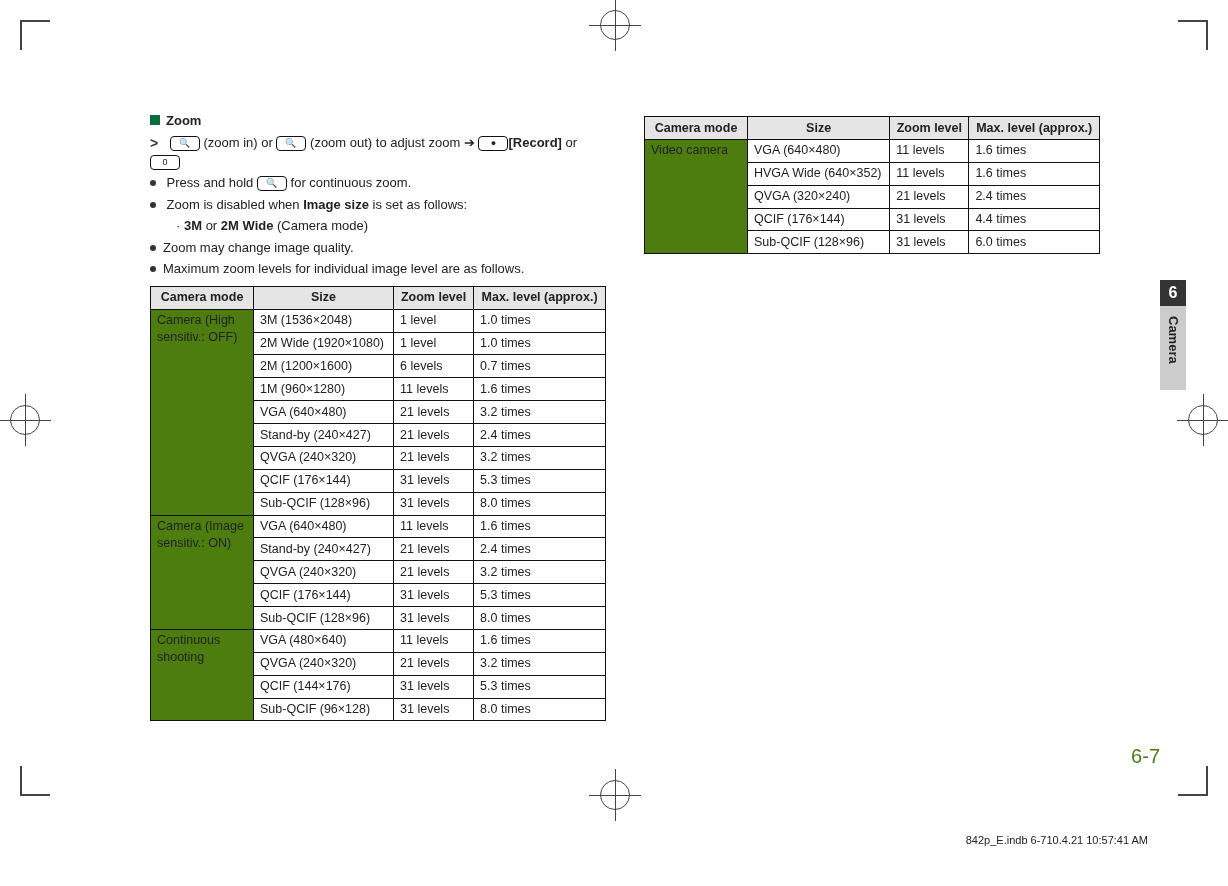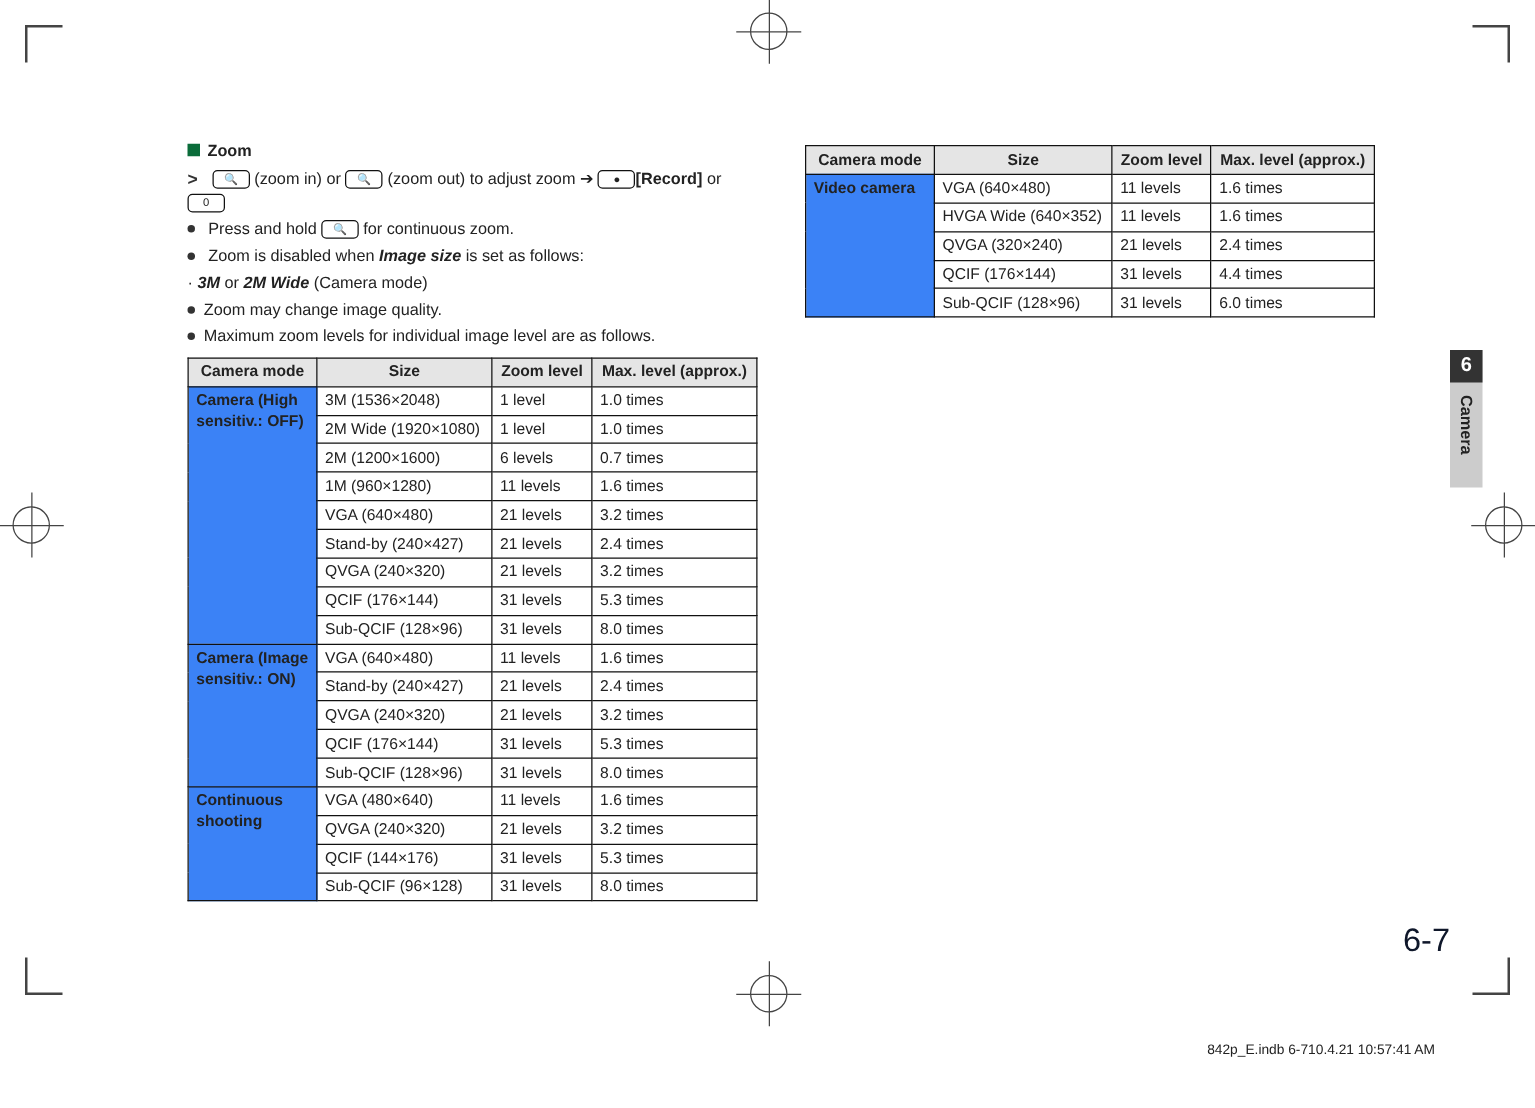--- a/index.html
+++ b/index.html
@@ -25,31 +25,31 @@
 .col{display:flex;flex-direction:column;gap:2px}
 .col.left{width:456px}
 .col.right{width:456px}
 .heading{font-weight:700;margin-bottom:2px}
 .heading:before{content:"";display:inline-block;width:10px;height:10px;background:#0a6c3a;margin-right:6px;vertical-align:0}
 .line{margin:0 0 2px 0;display:block}
 .key{display:inline-block;min-width:22px;height:13px;border:1.2px solid #111;border-radius:4px;text-align:center;font-size:9px;line-height:12px;padding:0 3px;vertical-align:middle}
 .bullet{margin-left:0}
 .bullet:before{content:"";display:inline-block;width:6px;height:6px;border-radius:50%;background:#333;margin:0 7px 1px 0;vertical-align:middle}
 .chevron{font-weight:700;color:#333;font-size:14px;margin-right:8px;vertical-align:middle}
-.indent{}
+.indent{margin-left:26px}
 table.zt{border-collapse:collapse;width:100%;margin-top:4px;font-size:12.5px}
 table.zt th,table.zt td{border:1px solid #111;padding:2.5px 6px;text-align:left;vertical-align:top}
 table.zt th{background:#e5e5e5;font-weight:700;text-align:center}
-table.zt td.mh{background:#3b82f6;font-weight:700;width:90px}
+table.zt td.mh{background:#4d7c0f;font-weight:400;width:90px}
 .sidebar-tab{position:absolute;right:42px;top:280px;width:26px;height:110px;background:#ccc;border-radius:0;text-align:center}
 .sidebar-tab .num{background:#333;color:#fff;display:block;font-weight:700;font-size:16px;padding:2px 0}
 .sidebar-tab .label{writing-mode:vertical-rl;font-weight:700;font-size:13px;color:#222;margin:10px auto;display:block}
-.pagenum{position:absolute;right:68px;bottom:116px;font-size:26px;font-weight:300;color:#0f172a}
+.pagenum{position:absolute;right:68px;bottom:116px;font-size:20px;font-weight:300;color:#4d7c0f}
 .footline{position:absolute;bottom:38px;left:80px;right:80px;display:flex;justify-content:flex-end;font-size:11px;color:#222}
-.big-i{font-weight:700;font-style:italic}
+.big-i{font-weight:700;}
 </style>
 </head>
 <body>
 
 <div class="page">
 
   <div class="crop tl-h"></div>
   <div class="crop tl-v"></div>
   <div class="crop tr-h"></div>
   <div class="crop tr-v"></div>

